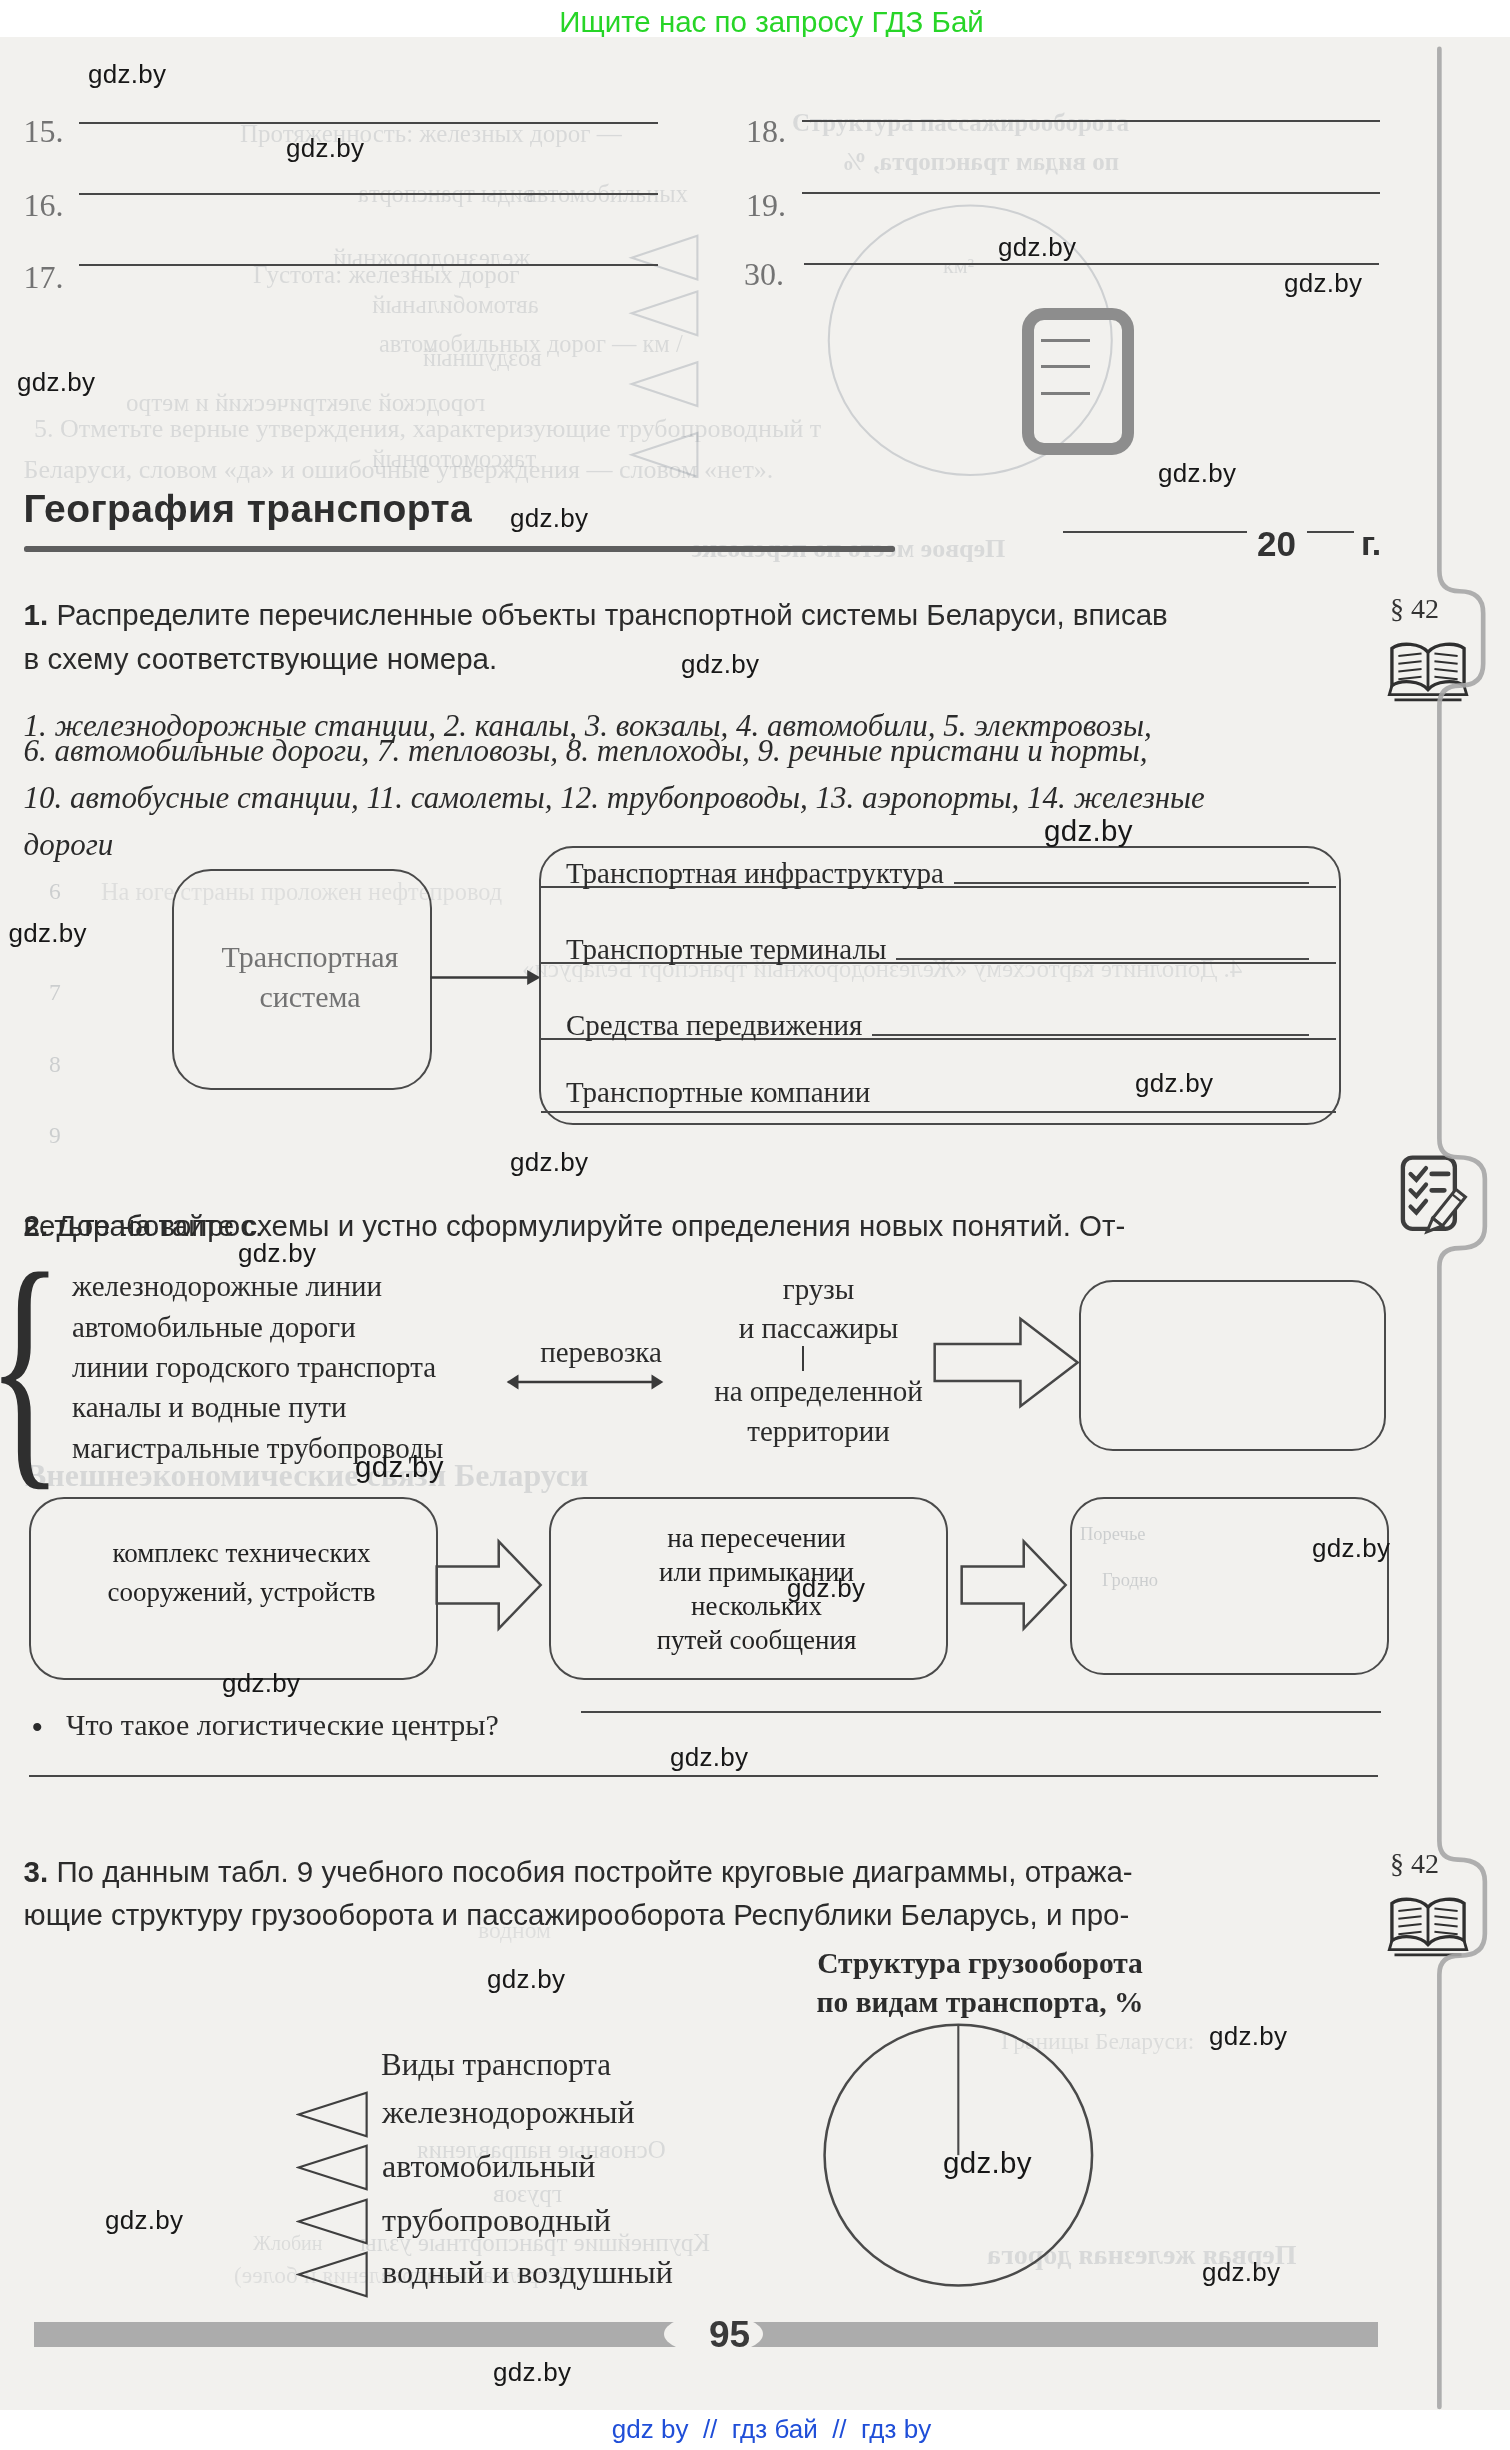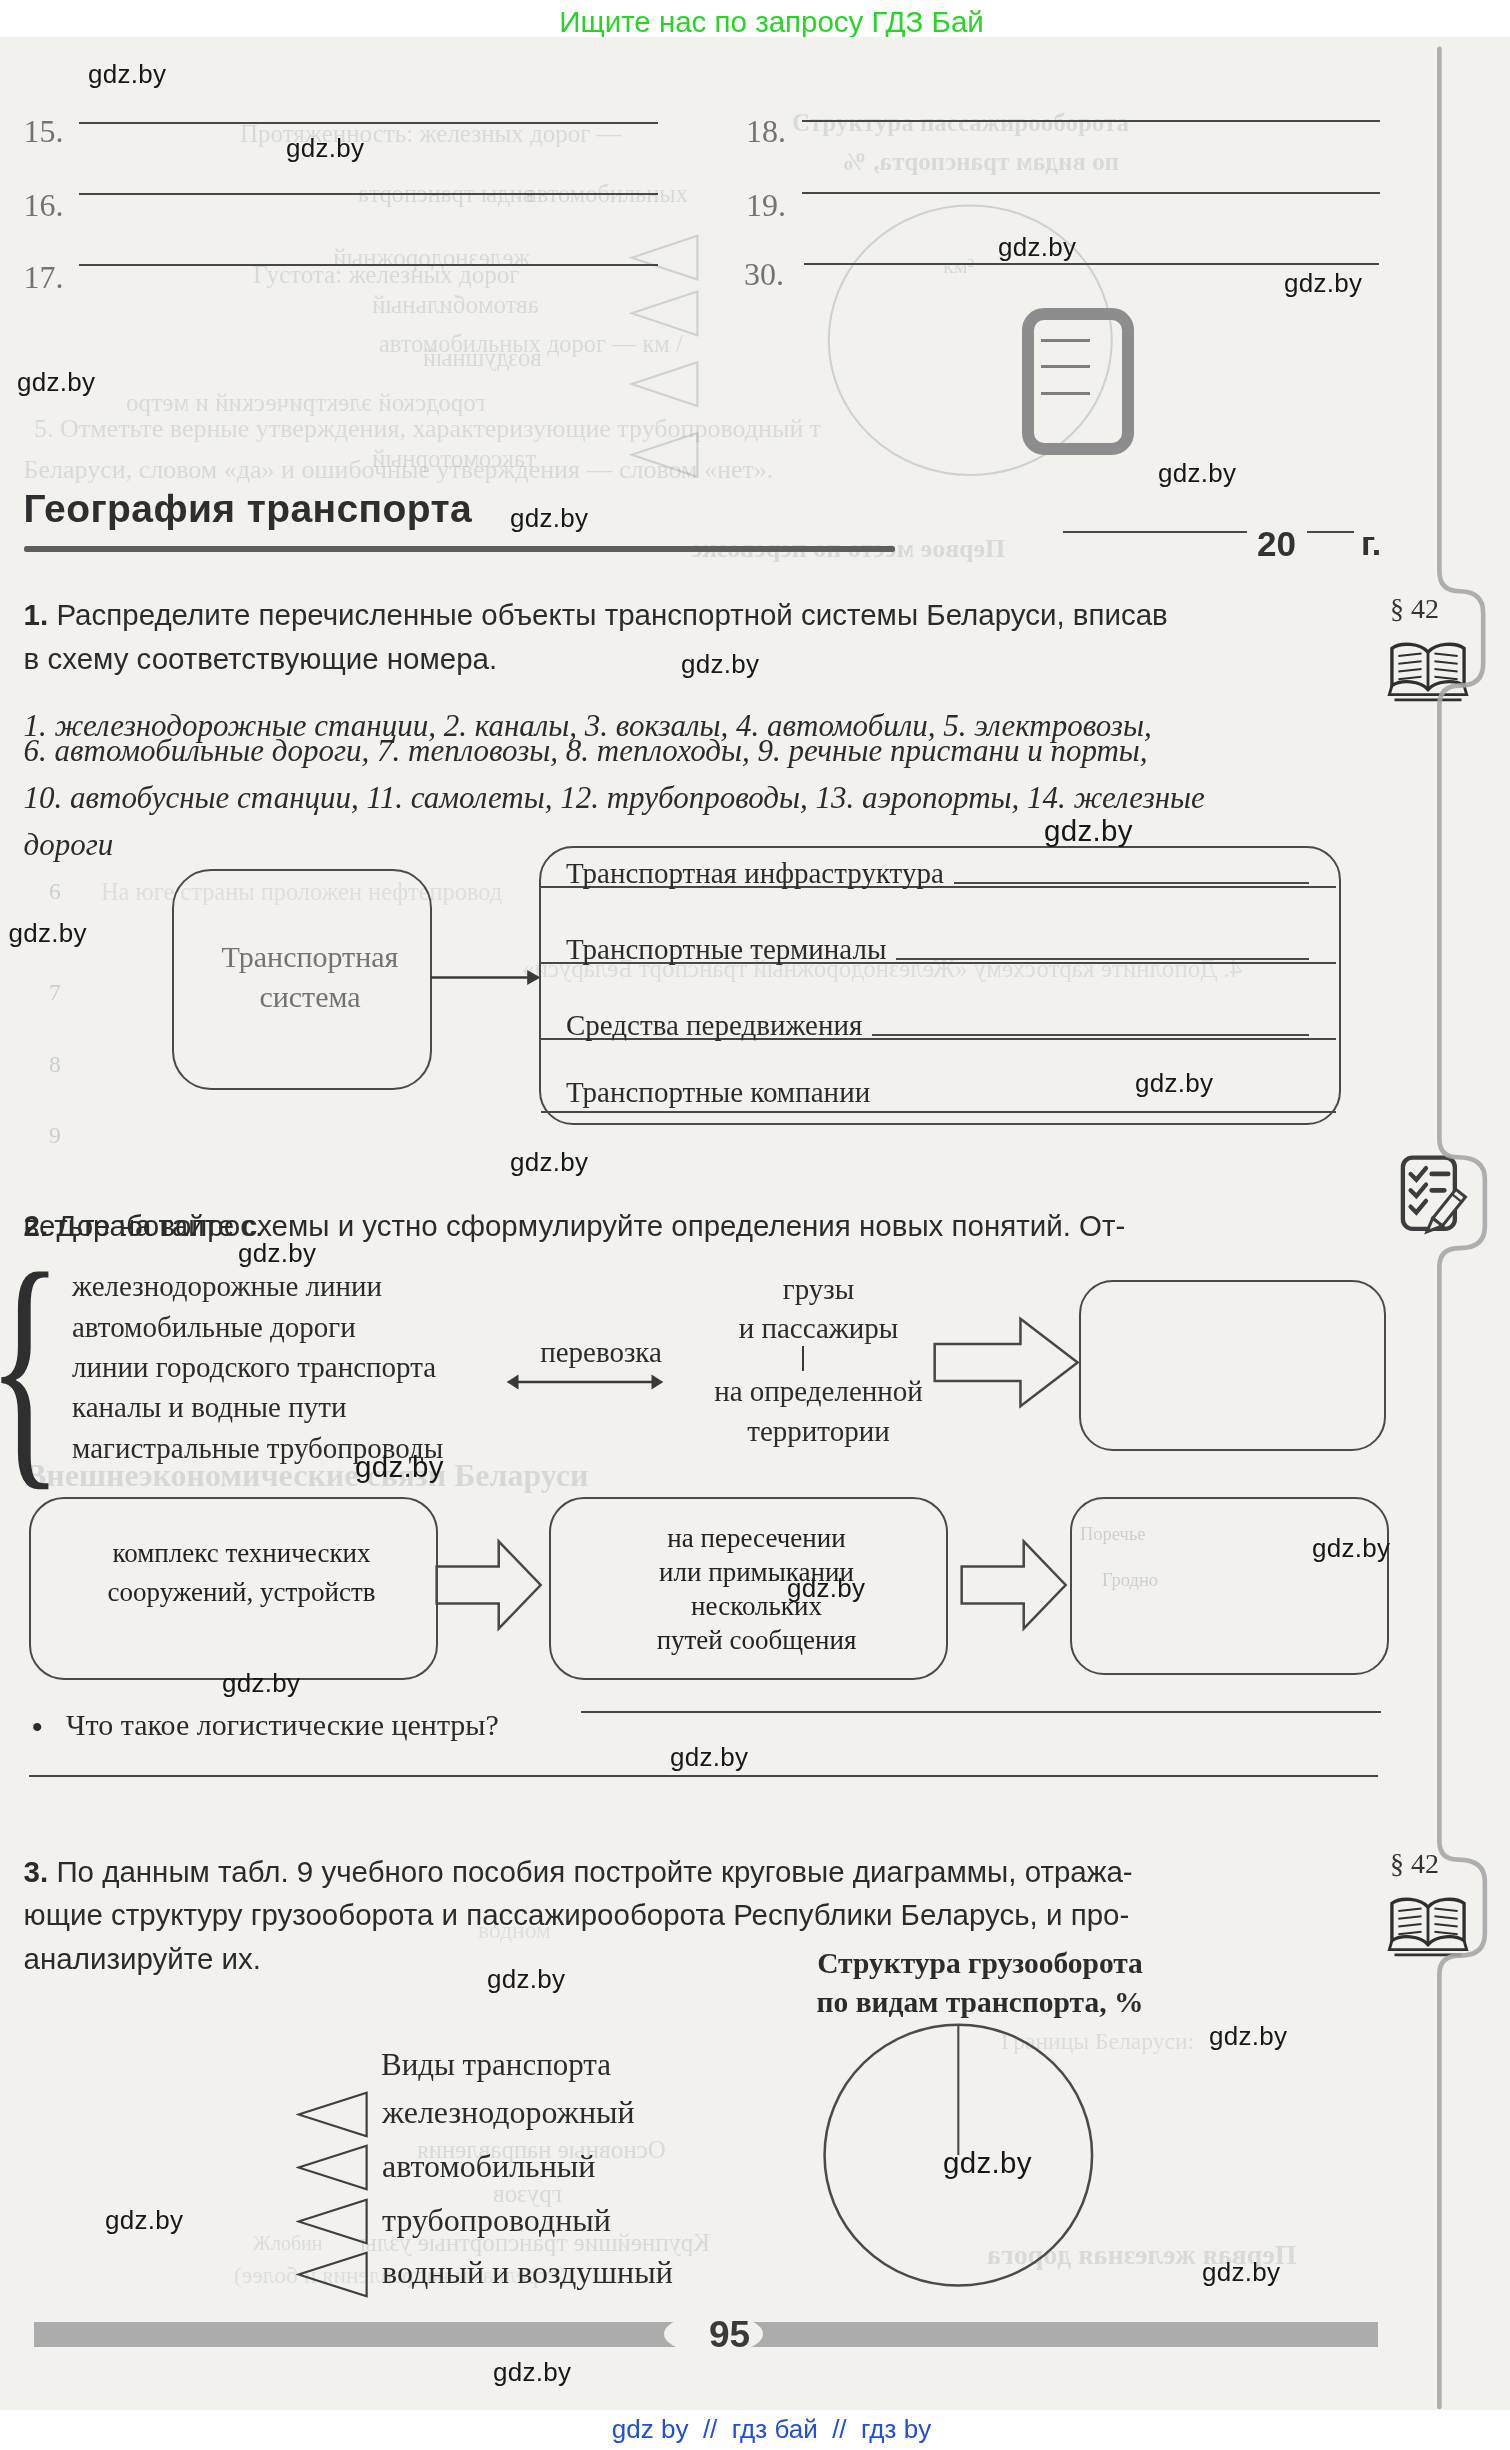--- a/index.html
+++ b/index.html
@@ -213,21 +213,20 @@
   <span class="abs" style="left:32px;top:1710px;font-size:30px;z-index:2;">•</span>
   <div class="abs ser" style="left:66px;top:1708px;font-size:30px;z-index:2;">Что такое логистические центры?</div>
   <div class="line" style="left:581px;top:1711px;width:800px;z-index:2;"></div>
   <div class="line" style="left:29px;top:1775px;width:1349px;z-index:2;"></div>
 
   <div class="abs t35" style="left:23.6px;top:1850px;width:1359px;z-index:2;">
     <span class="b">3.</span>
     <span>По данным табл. 9 учебного пособия постройте круговые диаграммы, отража-</span>
   </div>
   <div class="abs t35" style="left:23.6px;top:1893px;width:1359px;z-index:2;">ющие структуру грузооборота и пассажирооборота Республики Беларусь, и про-</div>
-  <div class="abs t35" style="left:23.6px;top:1937px;width:1359px;z-index:2;">анализируйте их.</div>
   <span class="abs ser" style="left:1390px;top:1848px;font-size:28px;color:#333;z-index:2;">§ 42</span>
   <svg class="abs" style="left:1386px;top:1893px;z-index:2;" width="84" height="67" viewBox="0 0 64 52">
     <path d="M32 11 C26 4 11 3 4 8 L4 37 C11 32 26 33 32 40 C38 33 53 32 60 37 L60 8 C53 3 38 4 32 11 Z" fill="#f2f1ee" stroke="#2f2f2f" stroke-width="2.6"></path>
     <path d="M32 11 L32 40" stroke="#2f2f2f" stroke-width="2.2"></path>
     <path d="M9 14 L27 12 M9 20 L27 18 M9 26 L27 24 M9 32 L27 30 M55 14 L37 12 M55 20 L37 18 M55 26 L37 24 M55 32 L37 30" stroke="#2f2f2f" stroke-width="1.6"></path>
     <path d="M4 37 L2 44 L62 44 L60 37 M6 48 L58 48" fill="none" stroke="#2f2f2f" stroke-width="2.2"></path>
   </svg>
 
   <div class="abs ser b ctext" style="left:782px;top:1944px;width:364px;font-size:29.5px;line-height:39px;color:#2c2c2c;z-index:2;">
     <div>Структура грузооборота</div>

